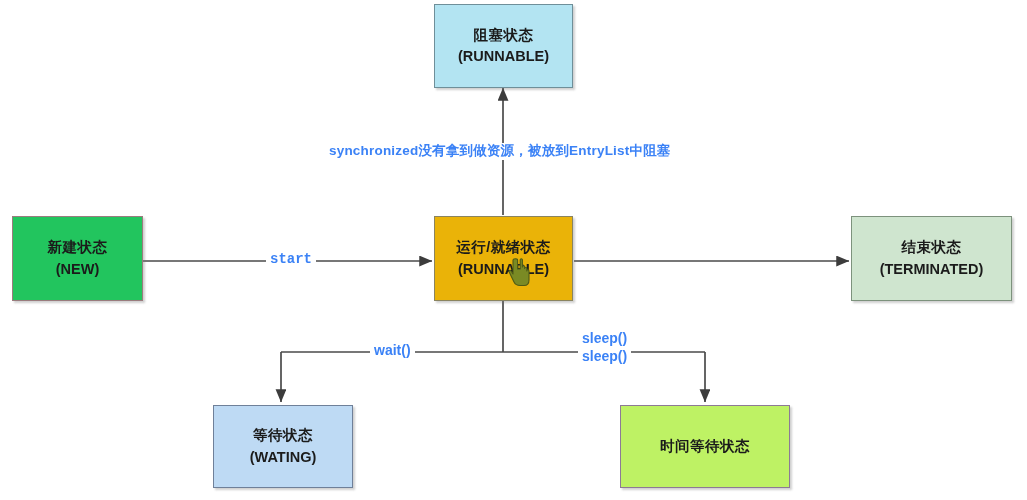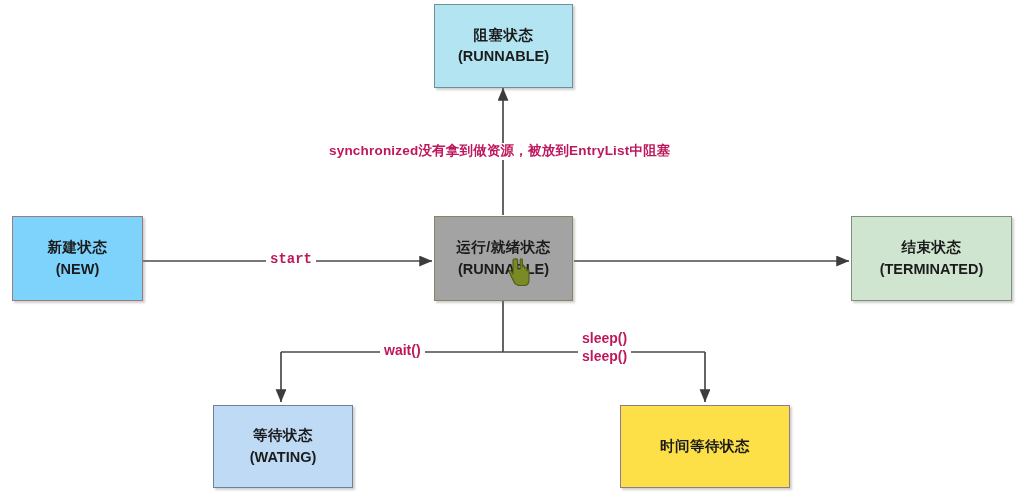--- a/index.html
+++ b/index.html
@@ -43,29 +43,29 @@
     display: block;
     letter-spacing: 0.5px;
   }
   .node .en {
     display: block;
     font-weight: 700;
   }
 
   
   #node-blocked  { background: #b3e4f2; border-color: #6f8f99; }
-  #node-new      { background: #7dd3fc; border-color: #9a7c7e; }
-  #node-runnable { background: #a3a3a3; border-color: #8a8460; }
+  #node-new      { background: #22c55e; border-color: #9a7c7e; }
+  #node-runnable { background: #eab308; border-color: #8a8460; }
   #node-terminated { background: #cfe5cf; border-color: #7d927d; }
   #node-waiting  { background: #bedaf4; border-color: #6f8099; }
-  #node-timed    { background: #fde047; border-color: #8d7a95; }
+  #node-timed    { background: #bef264; border-color: #8d7a95; }
 
   .edge-label {
     position: absolute;
-    color: #be185d;
+    color: #3b82f6;
     font-size: 14px;
     font-weight: 700;
     background: #ffffff;
     padding: 0 4px;
     white-space: nowrap;
     line-height: 1.25;
   }
   #label-sync {
     font-size: 13.5px;
     font-weight: 700;
@@ -134,21 +134,21 @@
   </div>
 
   <div class="node" id="node-timed" style="left:620px; top:405px; width:170px; height:83px;">
     <span class="cn">时间等待状态</span>
   </div>
 
   <div class="edge-label" id="label-start" style="left:266px; top:251px;font-family:Liberation Mono, monospace;">start</div>
 
   <div class="edge-label" id="label-sync" style="left:325px; top:143px;">synchronized没有拿到做资源，被放到EntryList中阻塞</div>
 
-  <div class="edge-label" id="label-wait" style="left:380px; top:342px;text-align:center;">wait()</div>
+  <div class="edge-label" id="label-wait" style="left:370px; top:342px;text-align:center;">wait()</div>
 
   <div class="edge-label" id="label-sleepjoin" style="left:578px; top:330px;">
     <span>sleep()</span><br>
     <span>sleep()</span>
   </div>
 
   <svg class="cursor-icon" viewBox="0 0 24 30" xmlns="http://www.w3.org/2000/svg" style="left:508px; top:258px;">
     <path d="M5,2 L5,16 L3,13 C2,11.5 0.5,12.5 1.3,14.2
              L6,24 C7,26 9,27.5 12,27.5 L16,27.5
              C19,27.5 21,25.5 21,22 L21,13

